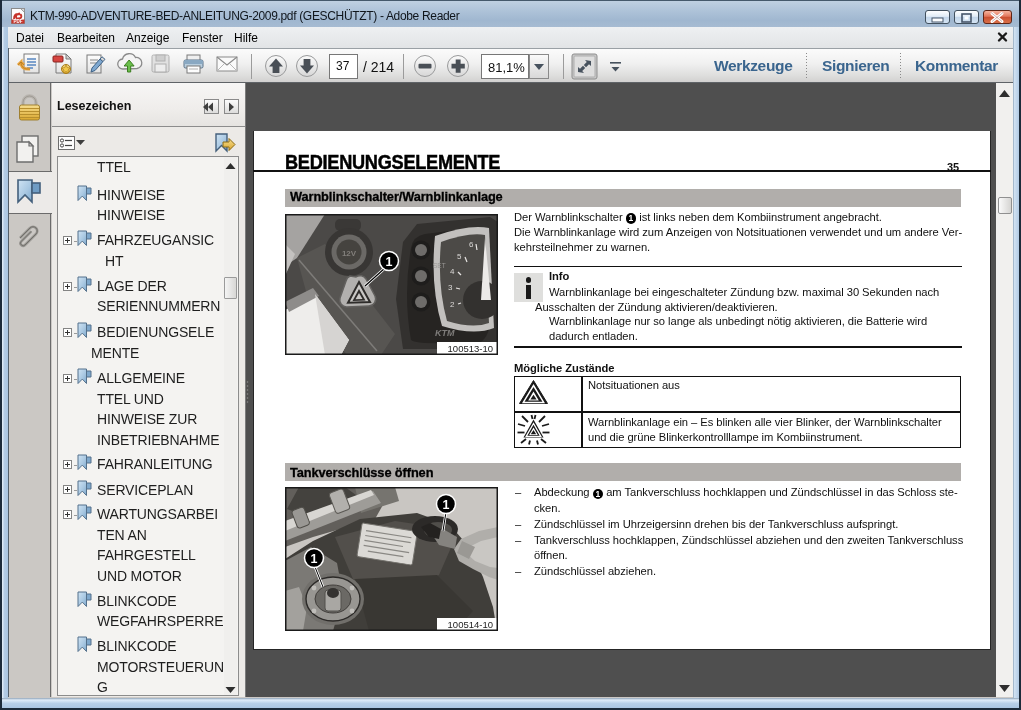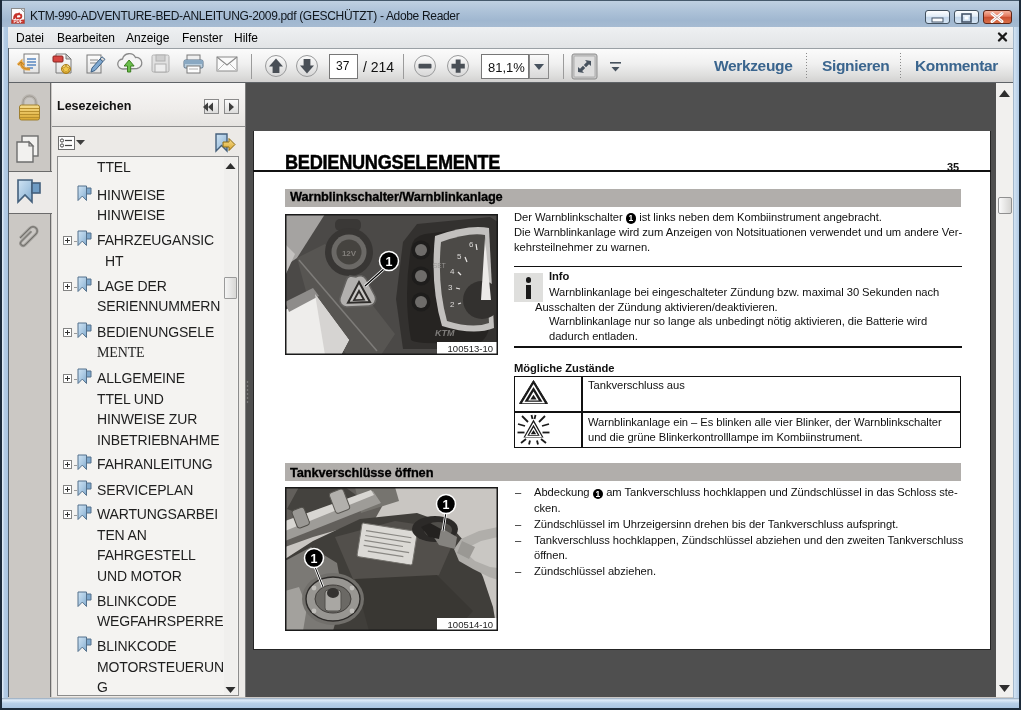--- a/index.html
+++ b/index.html
@@ -155,21 +155,21 @@
 </svg>
 <div id="treeitems">
 <div class="abs titem" style="left:97px;top:158.5px;">TTEL</div>
 <div class="abs titem" style="left:97px;top:186.5px;">HINWEISE</div>
 <div class="abs titem" style="left:97px;top:207px;">HINWEISE</div>
 <div class="abs titem" style="left:97px;top:232px;">FAHRZEUGANSIC</div>
 <div class="abs titem" style="left:105px;top:252.5px;text-align:right;">HT</div>
 <div class="abs titem" style="left:97px;top:278px;">LAGE DER</div>
 <div class="abs titem" style="left:97px;top:298px;">SERIENNUMMERN</div>
 <div class="abs titem" style="left:97px;top:324px;">BEDIENUNGSELE</div>
-<div class="abs titem" style="left:97px;top:344.5px;font-family:Liberation Serif, serif;">MENTE</div>
+<div class="abs titem" style="left:91px;top:344.5px;">MENTE</div>
 <div class="abs titem" style="left:97px;top:370px;">ALLGEMEINE</div>
 <div class="abs titem" style="left:97px;top:390.5px;">TTEL UND</div>
 <div class="abs titem" style="left:97px;top:411px;">HINWEISE ZUR</div>
 <div class="abs titem" style="left:97px;top:431.5px;">INBETRIEBNAHME</div>
 <div class="abs titem" style="left:97px;top:456px;">FAHRANLEITUNG</div>
 <div class="abs titem" style="left:97px;top:481.5px;">SERVICEPLAN</div>
 <div class="abs titem" style="left:97px;top:506px;">WARTUNGSARBEI</div>
 <div class="abs titem" style="left:97px;top:526.5px;">TEN AN</div>
 <div class="abs titem" style="left:97px;top:547px;">FAHRGESTELL</div>
 <div class="abs titem" style="left:97px;top:567.5px;">UND MOTOR</div>
@@ -276,21 +276,21 @@
 <div class="abs pt" style="left:549px;top:285.5px;">Warnblinkanlage bei eingeschalteter Zündung bzw. maximal 30 Sekunden nach</div>
 <div class="abs pt" style="left:535px;top:300.5px;">Ausschalten der Zündung aktivieren/deaktivieren.</div>
 <div class="abs pt" style="left:549px;top:315px;">Warnblinkanlage nur so lange als unbedingt nötig aktivieren, die Batterie wird</div>
 <div class="abs pt" style="left:549px;top:330px;">dadurch entladen.</div>
 <div class="abs" style="left:514px;top:346px;width:448px;height:1.5px;background:#111;"></div>
 
 <div class="abs pt pb" style="left:514px;top:362px;">Mögliche Zustände</div>
 <div class="abs" style="left:514px;top:376px;width:447px;height:72px;border:1.5px solid #111;"></div>
 <div class="abs" style="left:581px;top:376px;width:1.5px;height:72px;background:#111;"></div>
 <div class="abs" style="left:514px;top:411px;width:447px;height:1.5px;background:#111;"></div>
-<div class="abs pt" style="left:588px;top:379px;">Tankverschluss aus</div>
+<div class="abs pt" style="left:588px;top:379px;">Notsituationen aus</div>
 <div class="abs pt" style="left:588px;top:415.5px;">Warnblinkanlage ein – Es blinken alle vier Blinker, der Warnblinkschalter</div>
 <div class="abs pt" style="left:588px;top:430.5px;">und die grüne Blinkerkontrolllampe im Kombiinstrument.</div>
 <svg class="abs" style="left:519px;top:380px;" width="29" height="24" viewBox="0 0 29 24">
   <polygon points="14.5,0.5 28.5,23.5 0.5,23.5" fill="#1a1a1a" stroke="#1a1a1a" stroke-width="1" stroke-linejoin="round"></polygon>
   <polygon points="14.5,5.5 24.7,22.4 4.3,22.4" fill="none" stroke="#fff" stroke-width="1.5"></polygon>
   <polygon points="14.5,11.5 19.8,20.4 9.2,20.4" fill="#fff"></polygon>
   <polygon points="14.5,14.8 17.6,19.6 11.4,19.6" fill="#1a1a1a"></polygon>
 </svg>
 <svg class="abs" style="left:517px;top:413px;" width="33" height="33" viewBox="0 0 33 33">
   <g stroke="#1a1a1a" stroke-width="1.8">

